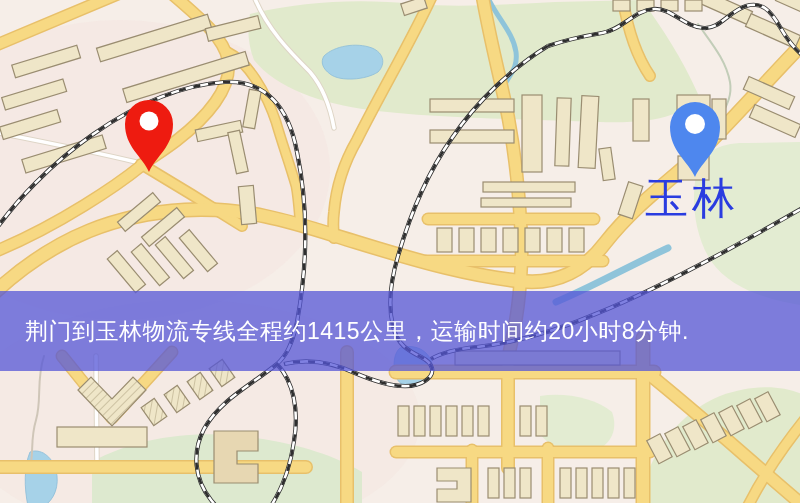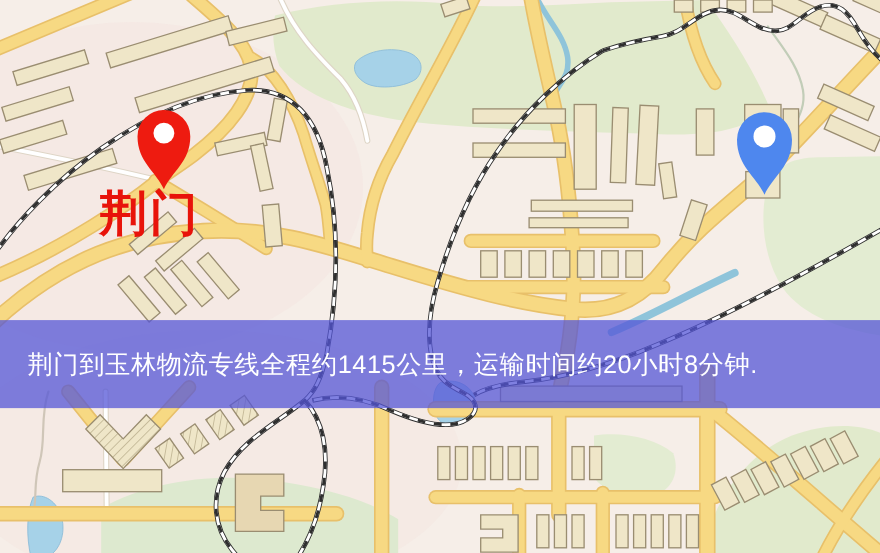--- a/index.html
+++ b/index.html
@@ -270,18 +270,18 @@
     <g transform="translate(149,172)">
       <path d="M0,0 C-7,-16 -24,-25 -24,-48 A24,24 0 1 1 24,-48 C24,-25 7,-16 0,0 Z" fill="var(--c-origin-pin,#ee1b10)"></path>
       <circle cx="0" cy="-51" r="9.5" fill="#ffffff"></circle>
     </g>
     <g transform="translate(695,177)">
       <path d="M0,0 C-7,-16 -25,-26 -25,-50 A25,25 0 1 1 25,-50 C25,-26 7,-16 0,0 Z" fill="var(--c-dest-pin,#4e87ee)"></path>
       <circle cx="0" cy="-53" r="10" fill="#ffffff"></circle>
     </g>
   </svg>
 
-  <div class="city-label origin-label">荆门</div>
+  <div class="city-label dest-label">玉林</div>
 
   <div class="route-banner">
     <span class="route-banner-text">荆门到玉林物流专线全程约1415公里，运输时间约20小时8分钟.</span>
   </div>
 </div>
 
 </body></html>

